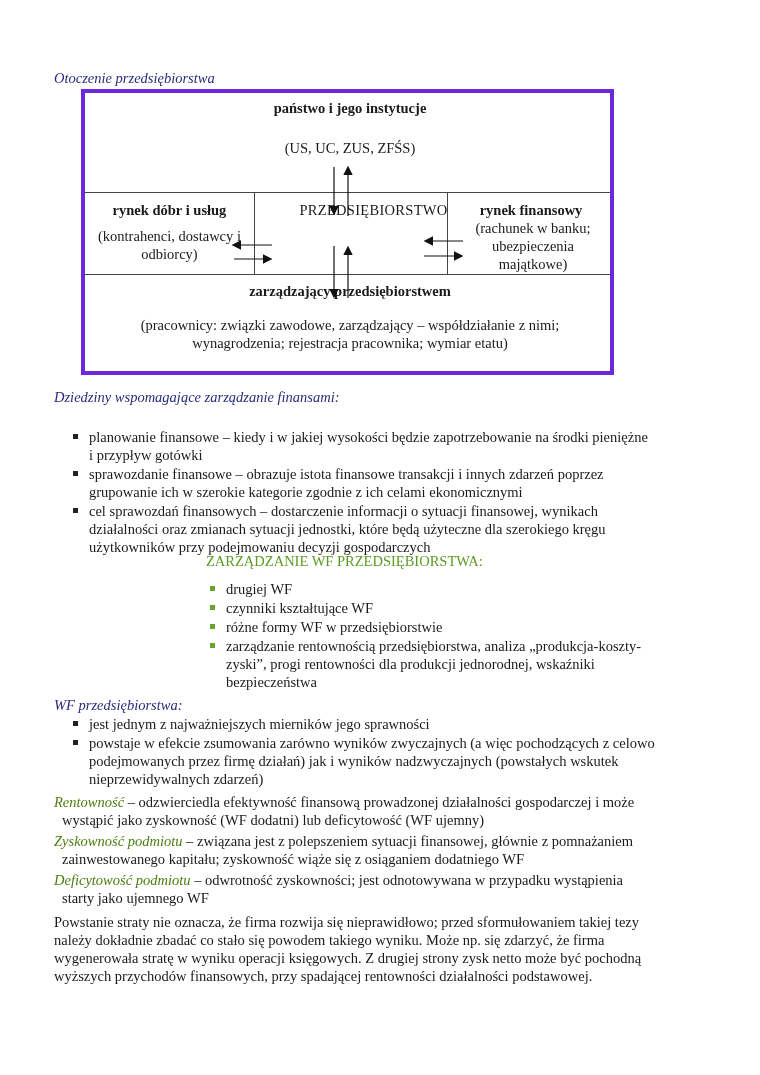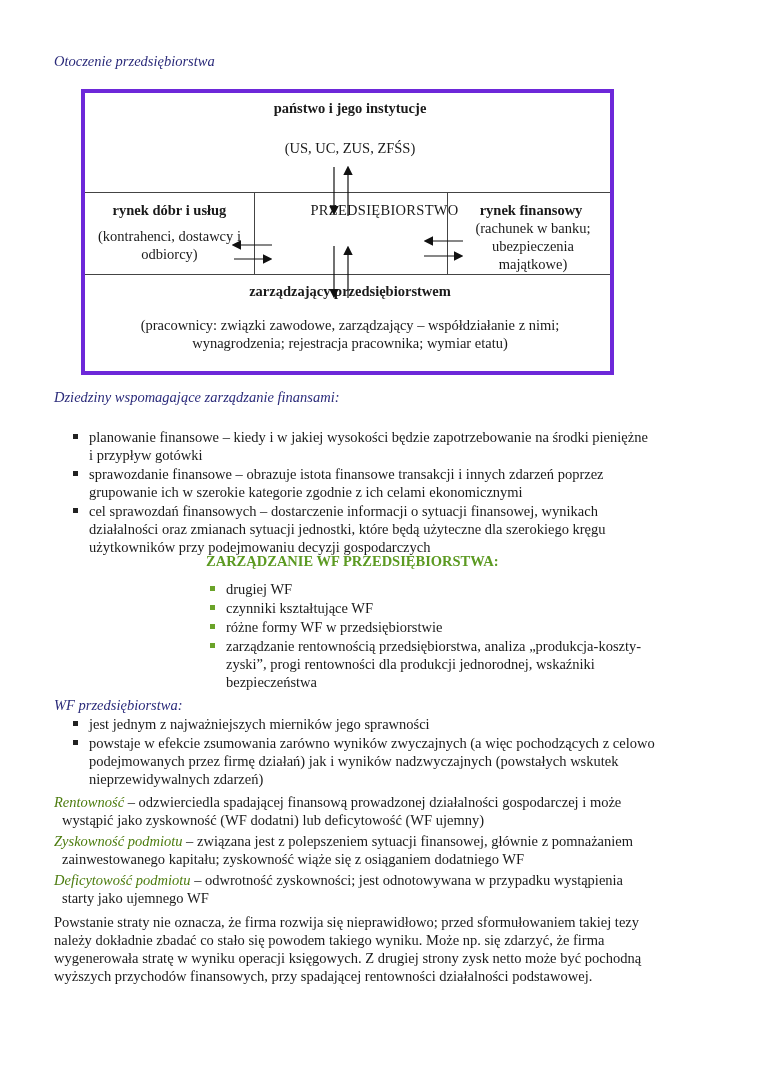--- a/index.html
+++ b/index.html
@@ -11,45 +11,45 @@
          border:4px solid #6d28d9; box-sizing:border-box; }
   .hline { position:absolute; left:0; right:0; height:0; border-top:1.5px solid #444; }
   .vline { position:absolute; width:0; border-left:1.5px solid #444; }
   .cell-text { position:absolute; text-align:center; line-height:18px; font-size:14.5px; }
   .bold { font-weight:bold; }
   ul.sq { list-style:none; margin:0; padding:0; }
   ul.sq li { position:relative; padding-left:35px; line-height:18px; margin-bottom:1px; }
   ul.sq li .bullet { position:absolute; left:19px; top:6px; width:5px; height:5px; background:#222; }
   ul.green li .bullet { background:#6aa329; left:9px; }
   ul.green li { padding-left:25px; }
-  .green-head { color:#5c9a22; font-weight:bold; font-size:14.5px; }
+  .green-head { color:#5c9a22; font-weight:normal; font-size:14.5px; }
   .def { line-height:18px; }
   .def .term { font-style:italic; color:#4d7c0f; }
   .def .rest-indent { padding-left:8px; }
   .para { line-height:18px; }
   svg.arrows { position:absolute; left:0; top:0; }
 </style>
 </head>
 <body>
 
-<div class="abs heading-it" style="left:54px; top:53px;">Otoczenie przedsiębiorstwa</div>
+<div class="abs heading-it" style="left:54px; top:70px;">Otoczenie przedsiębiorstwa</div>
 
 <div class="tbl">
   <div class="hline" style="top:99px;"></div>
   <div class="hline" style="top:181px;"></div>
   <div class="vline" style="left:169px; top:99px; height:82px;"></div>
   <div class="vline" style="left:362px; top:99px; height:82px;"></div>
 
   <div class="cell-text bold" style="left:0; width:530px; top:6px;">państwo i jego instytucje</div>
   <div class="cell-text" style="left:0; width:530px; top:46px;">(US, UC, ZUS, ZFŚS)</div>
 
   <div class="cell-text bold" style="left:0; width:169px; top:108px;">rynek dóbr i usług</div>
   <div class="cell-text" style="left:2px; width:165px; top:134px;">(kontrahenci, dostawcy i odbiorcy)</div>
 
-  <div class="cell-text" style="left:163px; width:193px; top:108px; letter-spacing:0.3px;margin-left:40px;">PRZEDSIĘBIORSTWO</div>
+  <div class="cell-text" style="left:152px; width:193px; top:108px; letter-spacing:0.3px;margin-left:40px;">PRZEDSIĘBIORSTWO</div>
 
   <div class="cell-text bold" style="left:362px; width:168px; top:108px;">rynek finansowy</div>
   <div class="cell-text" style="left:378px; width:140px; top:126px;">(rachunek w banku; ubezpieczenia majątkowe)</div>
 
   <div class="cell-text bold" style="left:0; width:530px; top:189px;">zarządzający przedsiębiorstwem</div>
   <div class="cell-text" style="left:35px; width:460px; top:223px;">(pracownicy: związki zawodowe, zarządzający – współdziałanie z nimi; wynagrodzenia; rejestracja pracownika; wymiar etatu)</div>
 </div>
 
 <svg class="arrows" width="760" height="400">
   <defs>
@@ -86,21 +86,21 @@
   <li><span class="bullet"></span><span>zarządzanie rentownością przedsiębiorstwa, analiza „produkcja-koszty-zyski”, progi rentowności dla produkcji jednorodnej, wskaźniki bezpieczeństwa</span></li>
 </ul>
 
 <div class="abs heading-it" style="left:54px; top:697px;">WF przedsiębiorstwa:</div>
 <ul class="sq abs" style="left:54px; top:715px; width:610px;">
   <li><span class="bullet"></span><span>jest jednym z najważniejszych mierników jego sprawności</span></li>
   <li><span class="bullet"></span><span>powstaje w efekcie zsumowania zarówno wyników zwyczajnych (a więc pochodzących z celowo podejmowanych przez firmę działań) jak i wyników nadzwyczajnych (powstałych wskutek nieprzewidywalnych zdarzeń)</span></li>
 </ul>
 
 <div class="abs def" style="left:54px; top:793px; width:640px;">
-  <div><span class="term">Rentowność</span><span> – odzwierciedla spadającej finansową prowadzonej działalności gospodarczej i może</span></div>
+  <div><span class="term">Rentowność</span><span> – odzwierciedla efektywność finansową prowadzonej działalności gospodarczej i może</span></div>
   <div class="rest-indent">wystąpić jako zyskowność (WF dodatni) lub deficytowość (WF ujemny)</div>
 </div>
 <div class="abs def" style="left:54px; top:832px; width:640px;">
   <div><span class="term">Zyskowność podmiotu</span><span> – związana jest z polepszeniem sytuacji finansowej, głównie z pomnażaniem</span></div>
   <div class="rest-indent">zainwestowanego kapitału; zyskowność wiąże się z osiąganiem dodatniego WF</div>
 </div>
 <div class="abs def" style="left:54px; top:871px; width:640px;font-family:Liberation Serif, serif;">
   <div><span class="term">Deficytowość podmiotu</span><span> – odwrotność zyskowności; jest odnotowywana w przypadku wystąpienia</span></div>
   <div class="rest-indent">starty jako ujemnego WF</div>
 </div>

